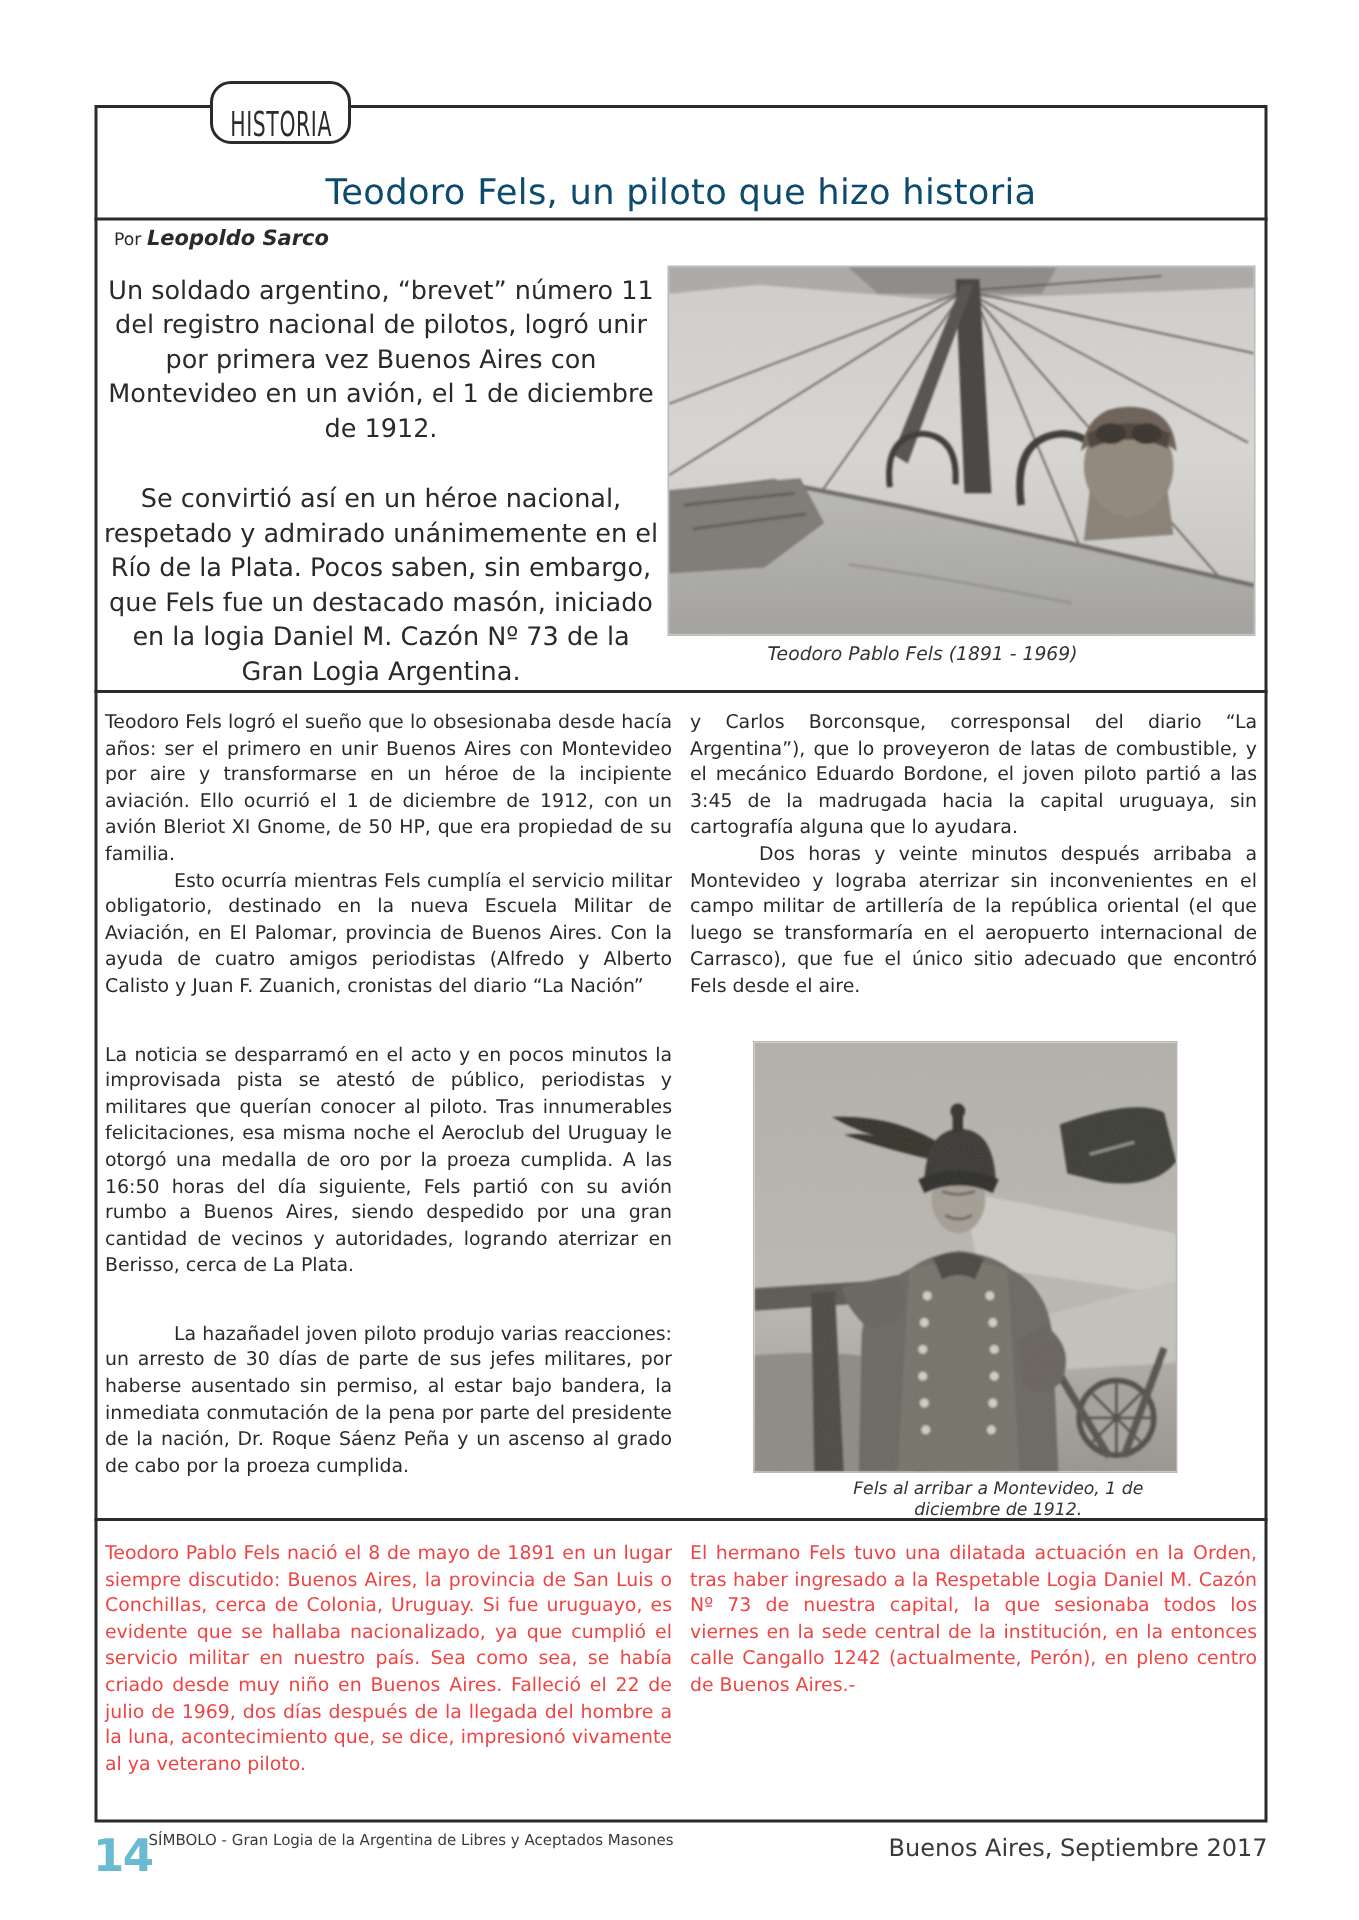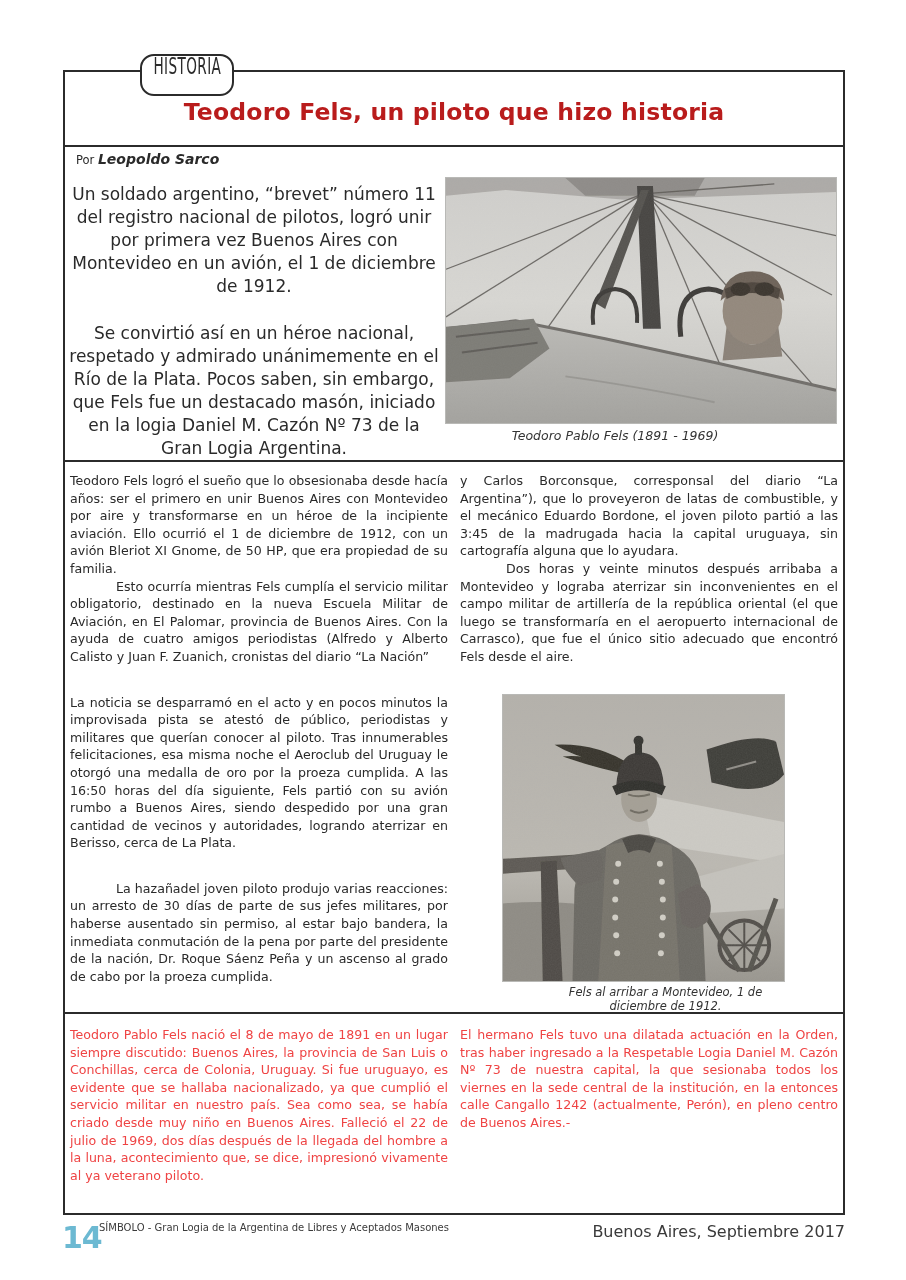--- a/index.html
+++ b/index.html
@@ -8,29 +8,29 @@
     font-family:"DejaVu Sans","Liberation Sans",sans-serif;color:#2a2a2a;overflow:hidden;
   }
   
   .frame{
     position:absolute;left:63px;top:70px;width:782px;height:1145px;
     border:2px solid #2b2b2b;background:#fff;box-sizing:border-box;
   }
   .badge{
     position:absolute;left:140px;top:54px;width:94px;height:42px;
     border:2px solid #2b2b2b;border-radius:14px;background:#fff;
-    display:flex;align-items:flex-start;justify-content:center;z-index:3;box-sizing:border-box;
+    display:flex;align-items:flex-end;justify-content:center;z-index:3;box-sizing:border-box;
   }
   .badge span{
     display:inline-block;transform:scale(0.8,1.35);
     font-size:17px;letter-spacing:0.5px;color:#2b2b2b;white-space:nowrap;
   }
   .title{
-    position:absolute;left:65px;top:98px;width:778px;height:40px;
-    text-align:center;font-size:23.5px;color:#b91c1c;letter-spacing:0.2px;font-weight:bold;
+    position:absolute;left:65px;top:114px;width:778px;height:40px;
+    text-align:center;font-size:23.5px;color:#0c4a6e;letter-spacing:0.2px;
   }
   .rule{position:absolute;left:63px;width:782px;border-top:2px solid #2b2b2b;height:0;}
   .byline{position:absolute;left:76px;top:151px;font-size:11.5px;color:#2a2a2a;}
   .byline b{font-size:14px;font-style:italic;}
   .lead{
     position:absolute;left:68px;top:183px;width:372px;
     font-size:17px;line-height:23px;text-align:center;color:#2a2a2a;
   }
   .lead p{margin:0 0 24px 0;}
   .photo1wrap{position:absolute;left:445px;top:177px;width:340px;}

